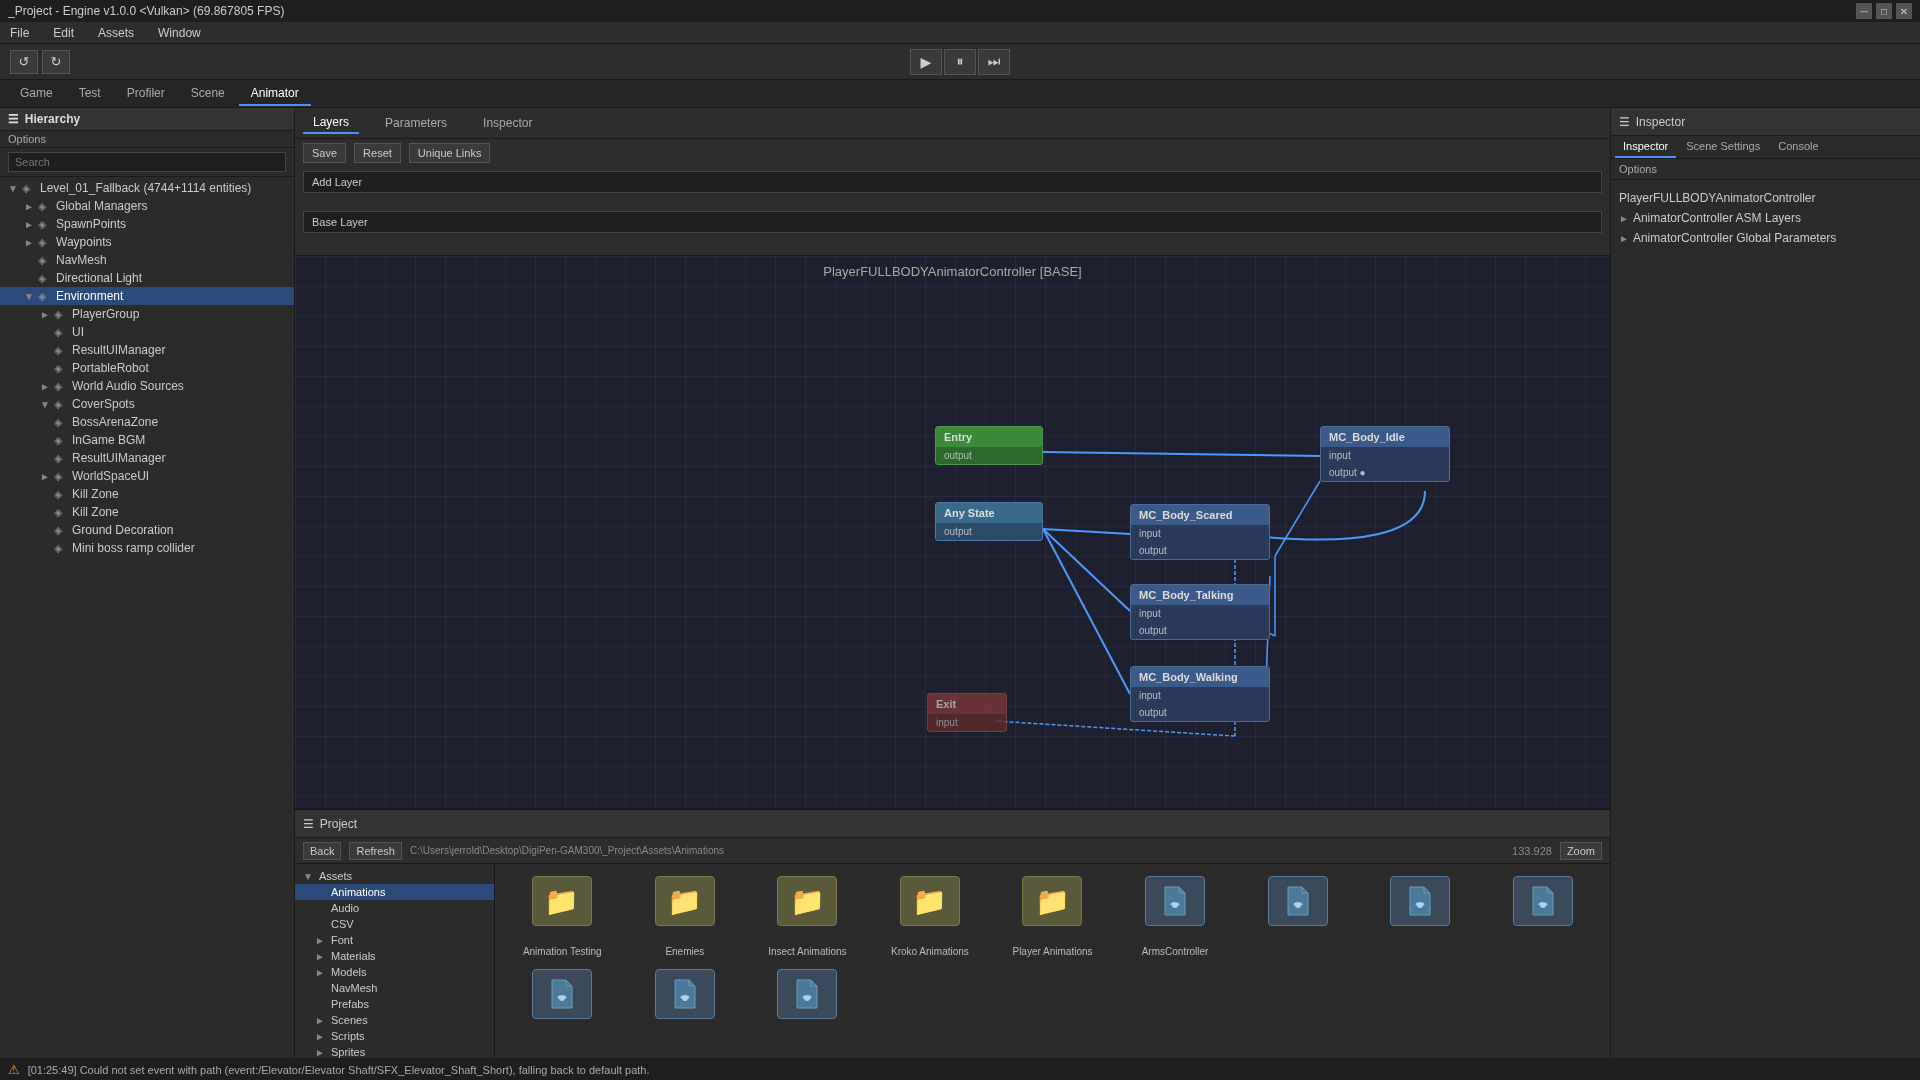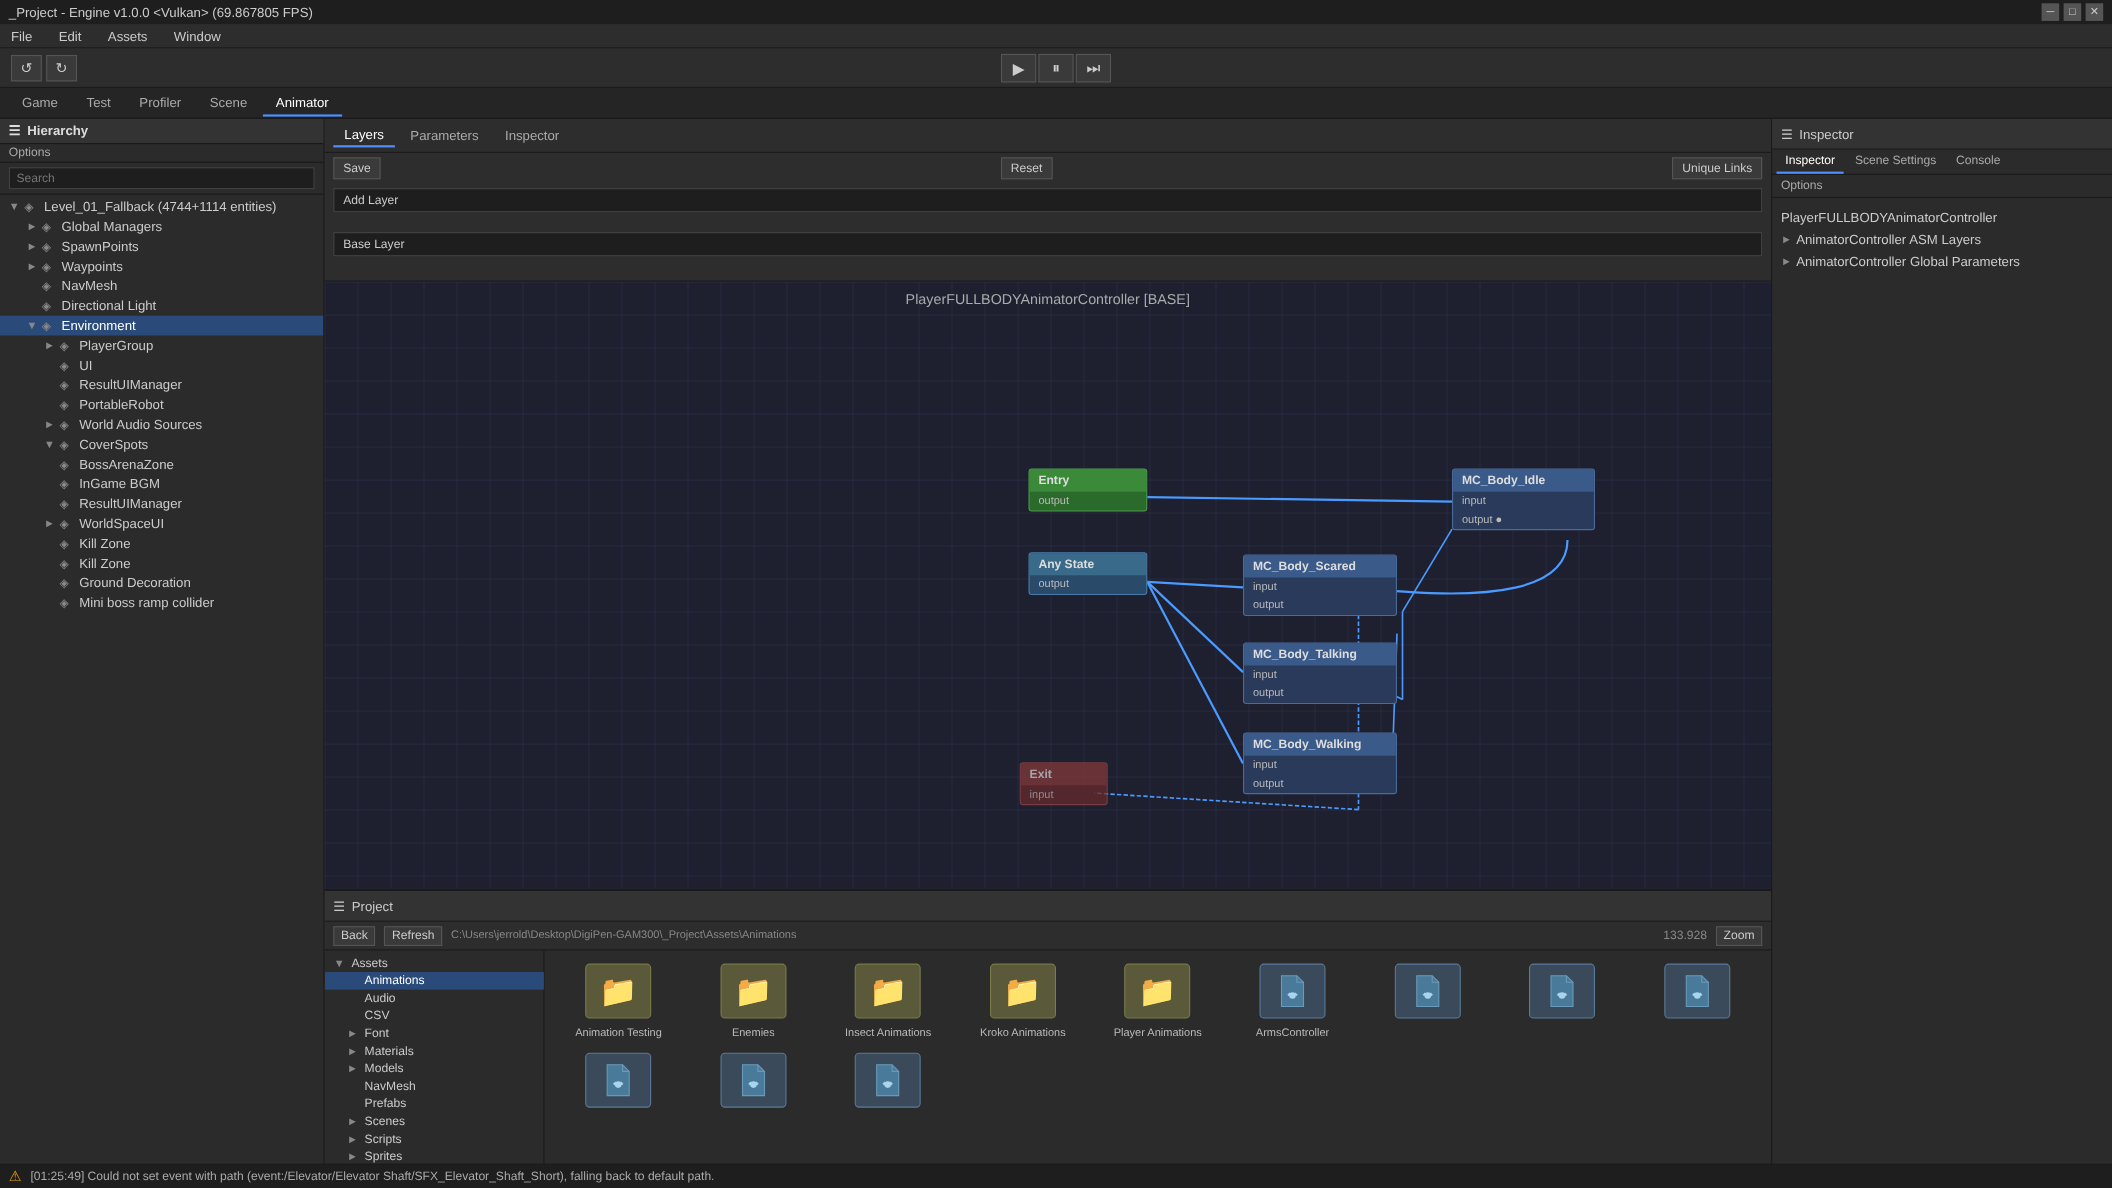--- a/index.html
+++ b/index.html
@@ -206,36 +206,35 @@
     #animator-header {
       background: #2d2d2d;
       border-bottom: 1px solid #1a1a1a;
       display: flex;
       flex-direction: column;
     }
     #animator-tabs {
       display: flex;
       align-items: center;
       padding: 4px 8px;
-      gap: 4px;
+      gap: 16px;
       border-bottom: 1px solid #1a1a1a;
     }
     .animator-tab {
       padding: 3px 10px;
       color: #aaa;
       cursor: pointer;
       font-size: 12px;
     }
     .animator-tab.active { color: #fff; border-bottom: 2px solid #4d90fe; }
     #animator-actions {
       display: flex;
       gap: 8px;
       padding: 4px 8px;
       align-items: center;
-      justify-content: space-between;
     }
     .action-btn {
       background: #3a3a3a;
       border: 1px solid #555;
       color: #ccc;
       padding: 3px 8px;
       font-size: 11px;
       cursor: pointer;
     }
     #layer-list { padding: 4px 8px; }
@@ -418,21 +417,21 @@
       display: flex;
       align-items: center;
       justify-content: center;
       font-size: 22px;
       border-radius: 4px;
     }
     .asset-label {
       font-size: 10px;
       color: #bbb;
       text-align: center;
-      margin-top: 8px;
+      margin-top: 20px;
       max-width: 100px;
       overflow: hidden;
       text-overflow: ellipsis;
       white-space: nowrap;
     }
 
     
     #right-panel {
       width: 310px;
       background: #2b2b2b;

